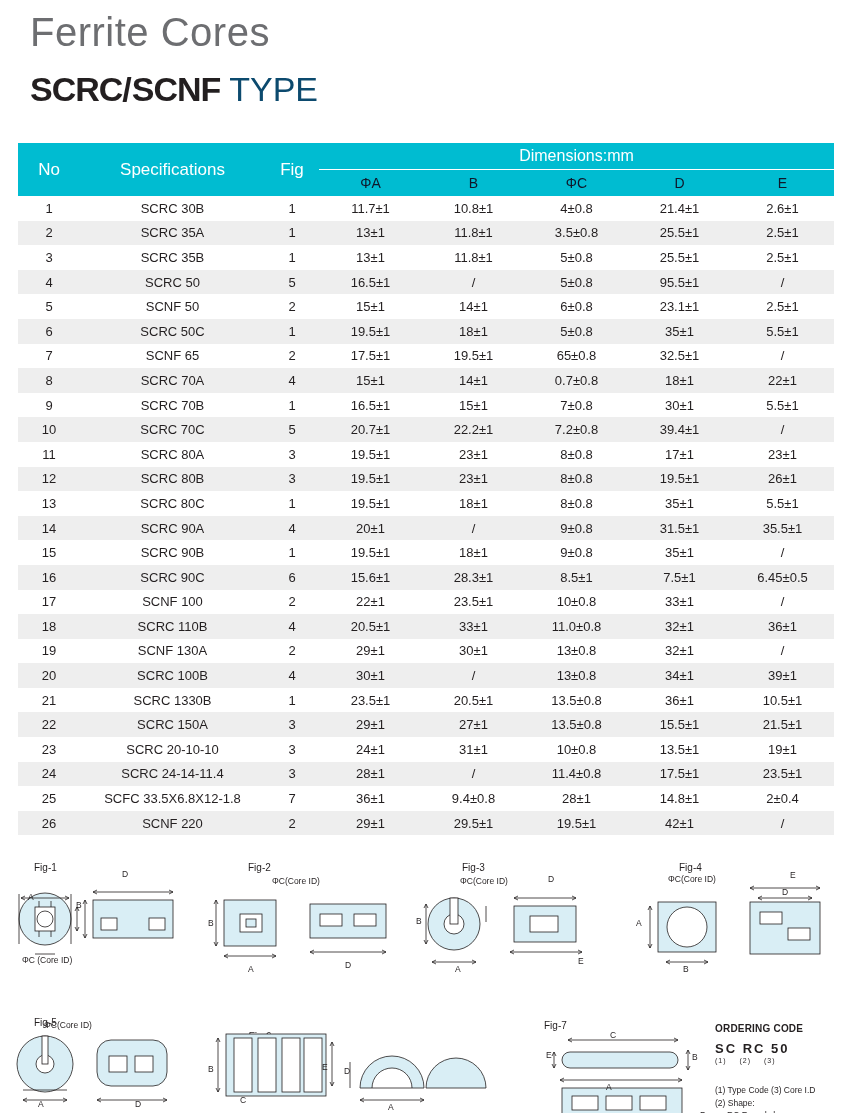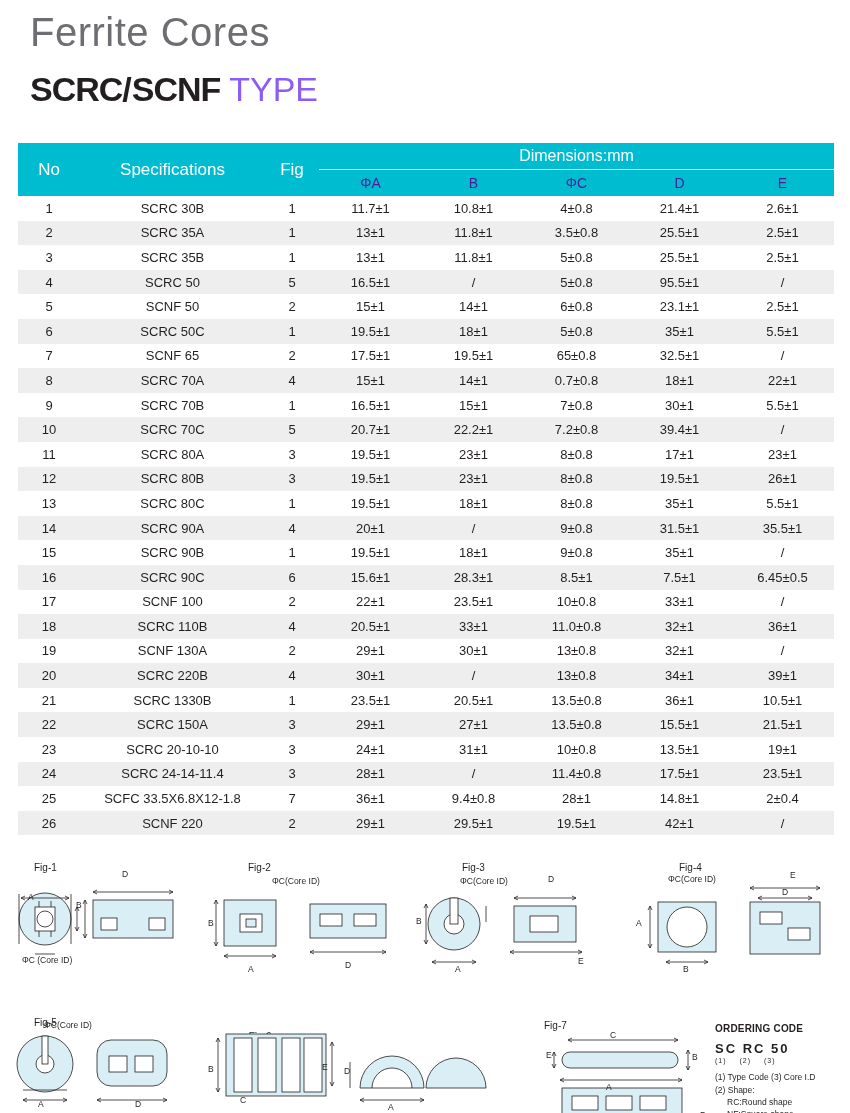--- a/index.html
+++ b/index.html
@@ -18,32 +18,32 @@
     position:absolute;left:30px;top:10px;
     font-size:40px;font-weight:400;color:#6d6e71;
     letter-spacing:0.5px;
   }
   .title-sub{
     position:absolute;left:30px;top:70px;
     font-size:34px;color:#6d6e71;white-space:nowrap;
   }
   .title-sub .bold{font-weight:bold;color:#231f20;letter-spacing:-1px;}
   .title-sub .slash{font-weight:bold;color:#231f20;}
-  .title-sub .type{font-weight:400;color:#8b5cf6;}
+  .title-sub .type{font-weight:400;color:#0c4a6e;}
 
   
   .table-wrap{position:absolute;left:18px;top:143px;width:816px;}
   table{border-collapse:collapse;width:816px;font-size:13px;}
   thead th{
     background:#00bcd1;color:#ffffff;font-weight:normal;
     padding:0;
   }
   .hdr-main{font-size:17px;font-weight:400;vertical-align:middle;text-align:center;}
   .dims-label{font-size:16px;text-align:center;border-bottom:1px solid #ffffff;height:26px;}
-  .sub-hdr{font-size:14px;text-align:center;height:26px;color:#4c1d95;font-weight:400;}
+  .sub-hdr{font-size:14px;text-align:center;height:26px;color:#0f172a;font-weight:400;}
   tbody td{
     text-align:center;height:24.6px;font-size:13px;color:#231f20;
     padding:0;
   }
   tbody tr.alt td{background:#eeeeee;}
   .c-no{width:62px;}
   .c-spec{width:185px;}
   .c-fig{width:54px;}
   .c-d{width:103px;}
 
@@ -273,21 +273,21 @@
             <td class="c-spec">SCNF 130A</td>
             <td class="c-fig">2</td>
             <td class="c-d">29±1</td>
             <td class="c-d">30±1</td>
             <td class="c-d">13±0.8</td>
             <td class="c-d">32±1</td>
             <td class="c-d">/</td>
           </tr>
           <tr class="alt">
             <td class="c-no">20</td>
-            <td class="c-spec">SCRC 220B</td>
+            <td class="c-spec">SCRC 100B</td>
             <td class="c-fig">4</td>
             <td class="c-d">30±1</td>
             <td class="c-d">/</td>
             <td class="c-d">13±0.8</td>
             <td class="c-d">34±1</td>
             <td class="c-d">39±1</td>
           </tr>
           <tr>
             <td class="c-no">21</td>
             <td class="c-spec">SCRC 1330B</td>
@@ -532,19 +532,19 @@
     <div class="order-code">
       <span>SC</span>
       <span>RC</span>
       <span>50</span>
     </div>
     <div class="order-nums">
       <span>(1)</span>
       <span style="padding-left:10px">(2)</span>
       <span style="padding-left:10px">(3)</span>
     </div>
-    <div class="order-line" style="margin-top:5px">(1) Type Code   (3) Core I.D</div>
+    <div class="order-line" style="margin-top:18px">(1) Type Code   (3) Core I.D</div>
     <div class="order-line">(2) Shape:</div>
     <div class="order-line indent">RC:Round shape</div>
     <div class="order-line indent">NF:Square shape</div>
   </div>
 
 </div>
 
 </body></html>

